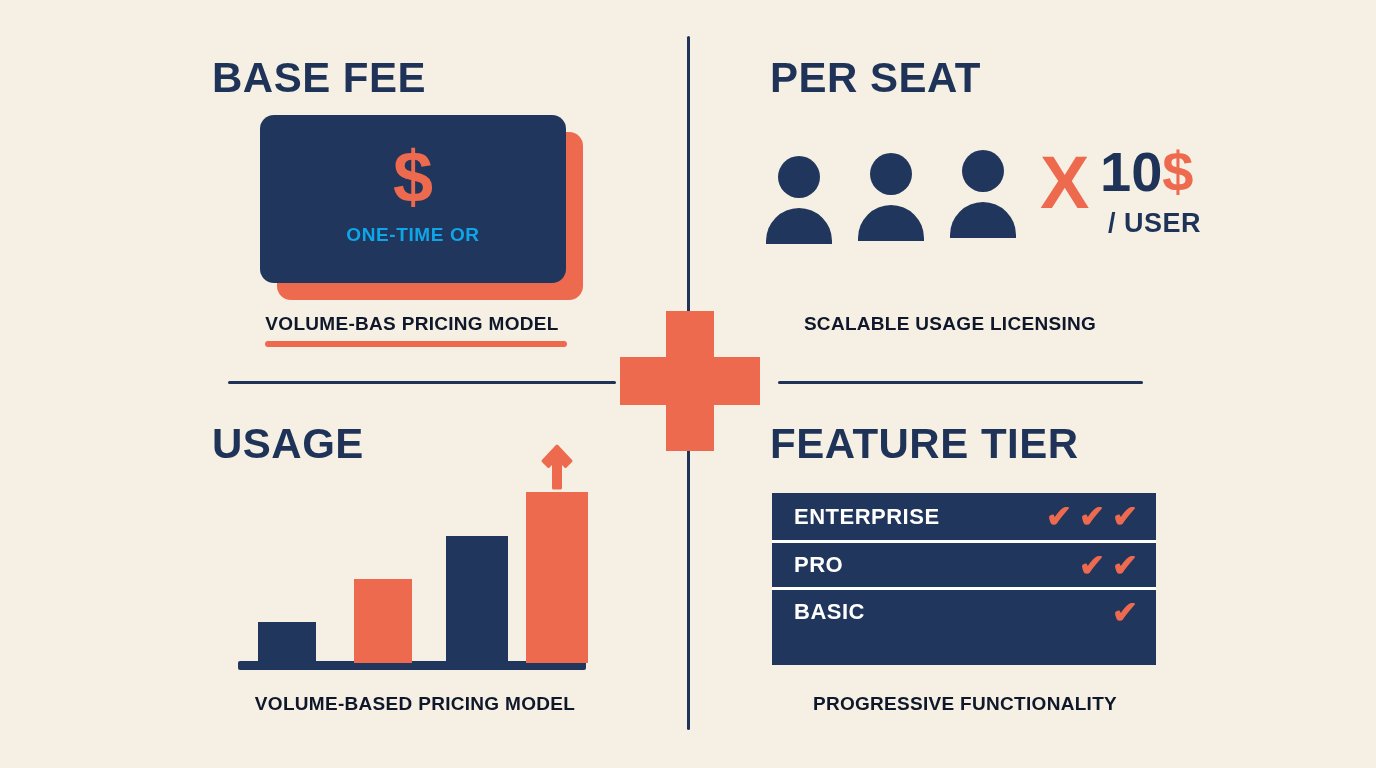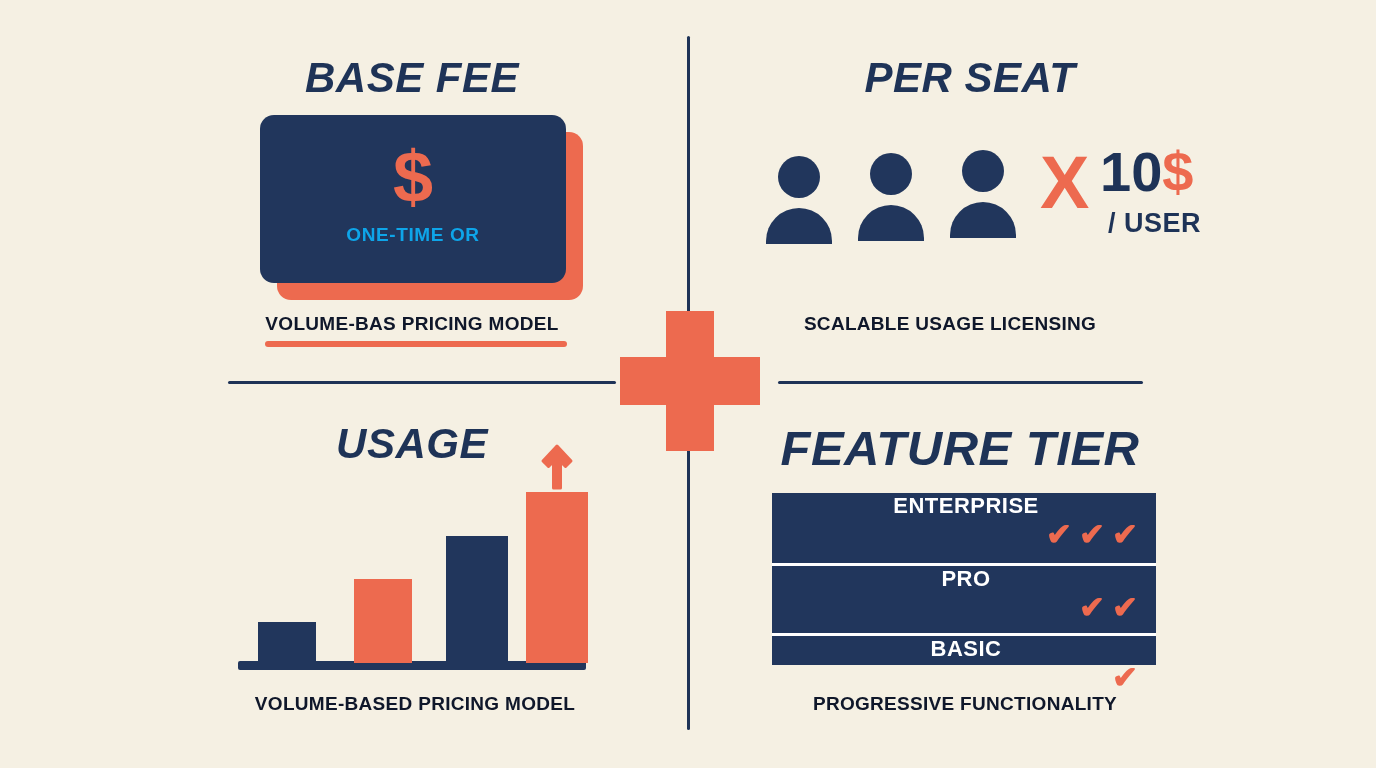--- a/index.html
+++ b/index.html
@@ -56,23 +56,22 @@
     background: #ed6a4f;
   }
   .plus .bar-h { left: 0;    top: 46px; width: 140px; height: 48px; }
   .plus .bar-v { left: 46px; top: 0;    width: 48px;  height: 140px; }
 
   .quad-title {
     position: absolute;
     font-weight: bold;
     color: #1e3357;
     letter-spacing: 0.5px;
-    text-align: center;
+    text-align: left;
     white-space: nowrap;
-    font-style: italic;
   }
 
   .caption {
     position: absolute;
     font-weight: bold;
     color: #0f172a;
     font-size: 19px;
     letter-spacing: 0.3px;
     text-align: center;
     white-space: nowrap;
@@ -204,37 +203,36 @@
   }
   .chart .arrow {
     position: absolute;
     width: 34px;
     height: 48px;
   }
 
   #q3-caption { left: 195px; top: 693px; width: 440px; }
 
   
-  #q4-title { left: 770px; top: 420px; width: 380px; font-size: 49px; }
+  #q4-title { left: 770px; top: 420px; width: 380px; font-size: 42px; }
 
   .tier-table {
     position: absolute;
     left: 772px;
     top: 493px;
     width: 384px;
     height: 172px;
     background: #21365c;
   }
   .tier-row {
     position: relative;
-    height: 70px;
+    height: 47px;
     display: flex;
     align-items: center;
     padding: 0 18px 0 22px;
-    flex-direction: column;
   }
   .tier-row + .tier-row { border-top: 3px solid #ffffff; }
   .tier-label {
     color: #ffffff;
     font-weight: bold;
     font-size: 22px;
     letter-spacing: 0.5px;
   }
   .tier-checks {
     margin-left: auto;

